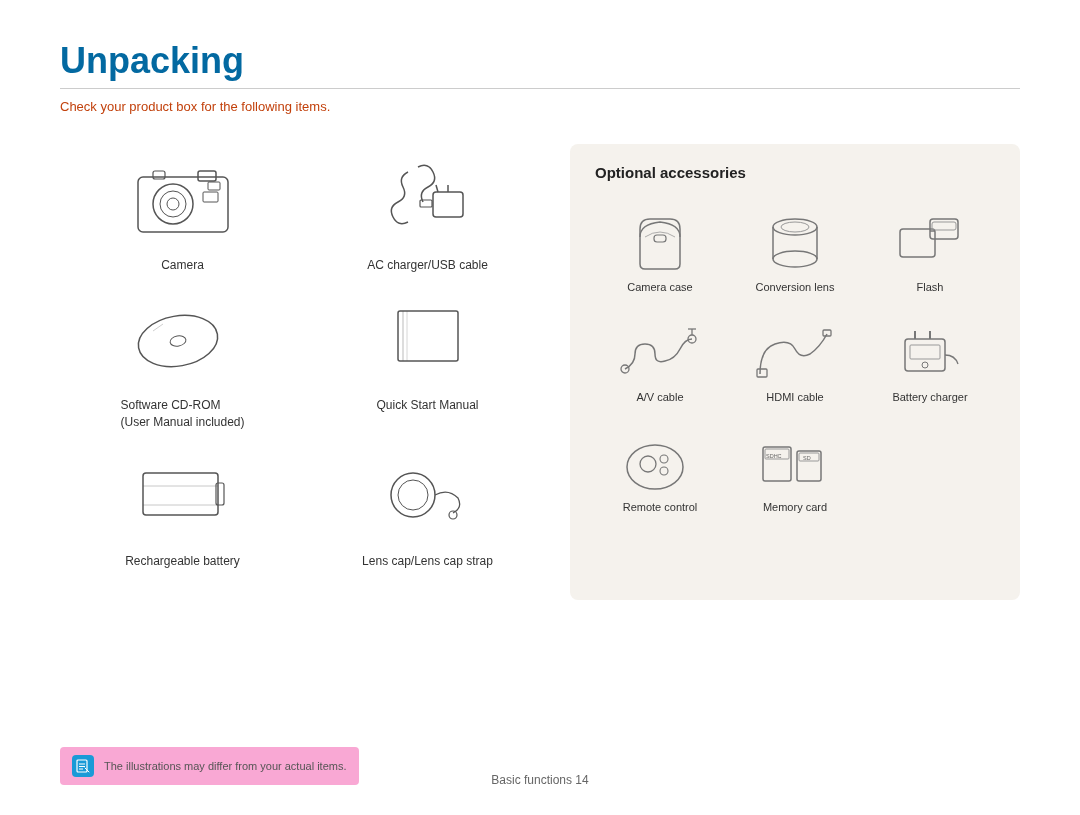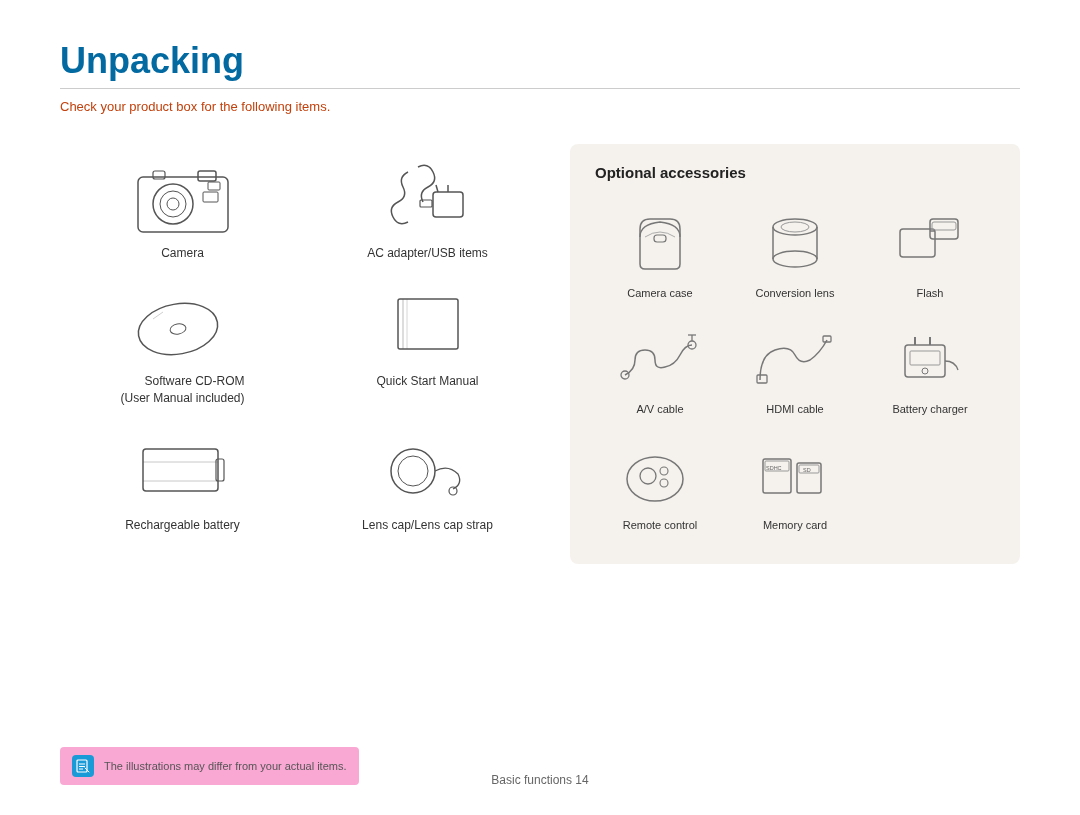--- a/index.html
+++ b/index.html
@@ -44,21 +44,22 @@
     .items-grid {
       display: grid;
       grid-template-columns: 1fr 1fr;
       gap: 0px;
     }
     .item-cell {
       display: flex;
       flex-direction: column;
       align-items: center;
       padding: 10px 15px;
-      text-align: right;
+      text-align: left;
+      gap: 12px;
     }
     .item-label {
       font-size: 12px;
       color: #333;
       margin-top: 6px;
       line-height: 1.4;
     }
     .item-icon {
       width: 100px;
       height: 85px;
@@ -95,21 +96,21 @@
     .opt-icon {
       width: 90px;
       height: 75px;
       display: flex;
       align-items: center;
       justify-content: center;
     }
     .opt-label {
       font-size: 11px;
       color: #333;
-      margin-top: 8px;
+      margin-top: 2px;
     }
 
     .note-box {
       position: absolute;
       bottom: 30px;
       left: 60px;
       display: flex;
       align-items: center;
       gap: 10px;
       background: #f9a8d4;
@@ -187,21 +188,21 @@
 
               <path d="M30 15 Q20 20 25 30 Q30 40 20 45 Q10 50 15 60 Q20 70 30 65" fill="none" stroke="#555" stroke-width="1.5"></path>
               <path d="M40 10 Q50 5 55 15 Q60 25 50 30 Q40 35 45 45" fill="none" stroke="#555" stroke-width="1.5"></path>
 
               <rect x="42" y="43" width="12" height="7" rx="1" fill="none" stroke="#555" stroke-width="1.2"></rect>
 
               <line x1="60" y1="35" x2="58" y2="28" stroke="#555" stroke-width="1.5"></line>
               <line x1="70" y1="35" x2="70" y2="28" stroke="#555" stroke-width="1.5"></line>
             </svg>
           </div>
-          <div class="item-label">AC adapter/USB items</div>
+          <div class="item-label">AC charger/USB cable</div>
         </div>
 
         <div class="item-cell">
           <div class="item-icon">
             <svg width="110" height="80" viewBox="0 0 110 80">
 
               <ellipse cx="50" cy="45" rx="40" ry="25" fill="none" stroke="#555" stroke-width="1.5" transform="rotate(-10 50 45)"></ellipse>
               <ellipse cx="50" cy="45" rx="8" ry="5" fill="none" stroke="#555" stroke-width="1" transform="rotate(-10 50 45)"></ellipse>
 
               <line x1="25" y1="35" x2="35" y2="28" stroke="#888" stroke-width="0.8" opacity="0.5"></line>

